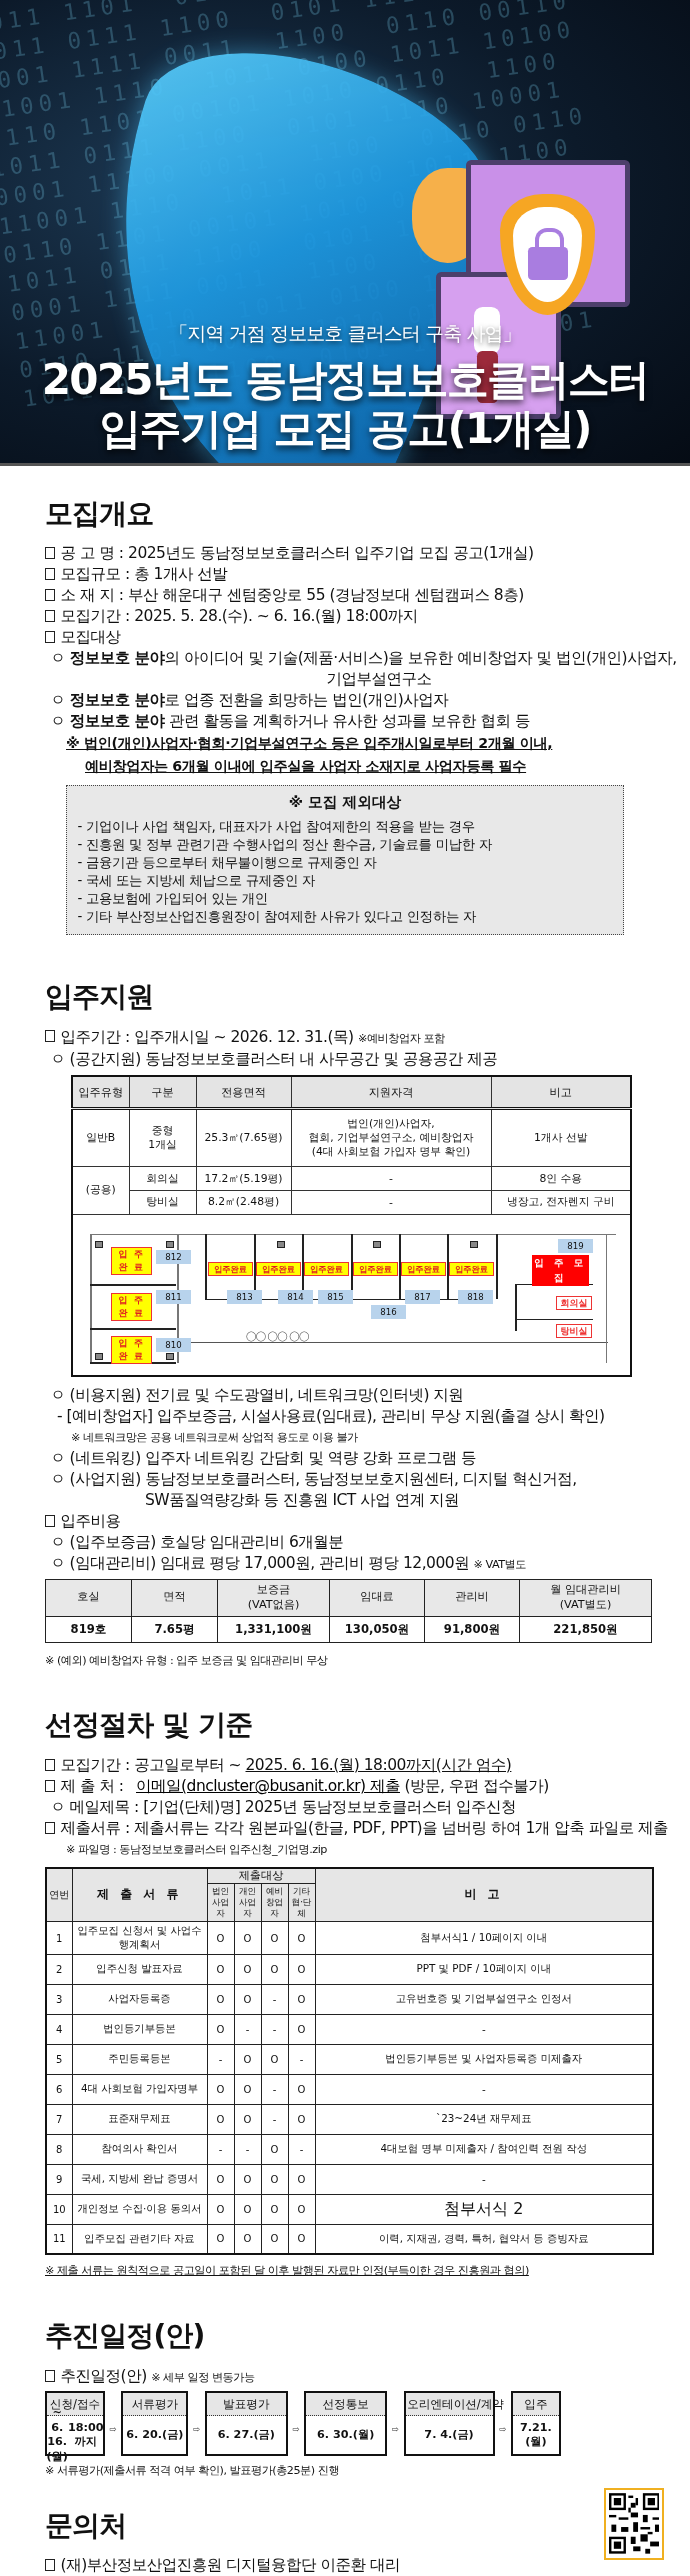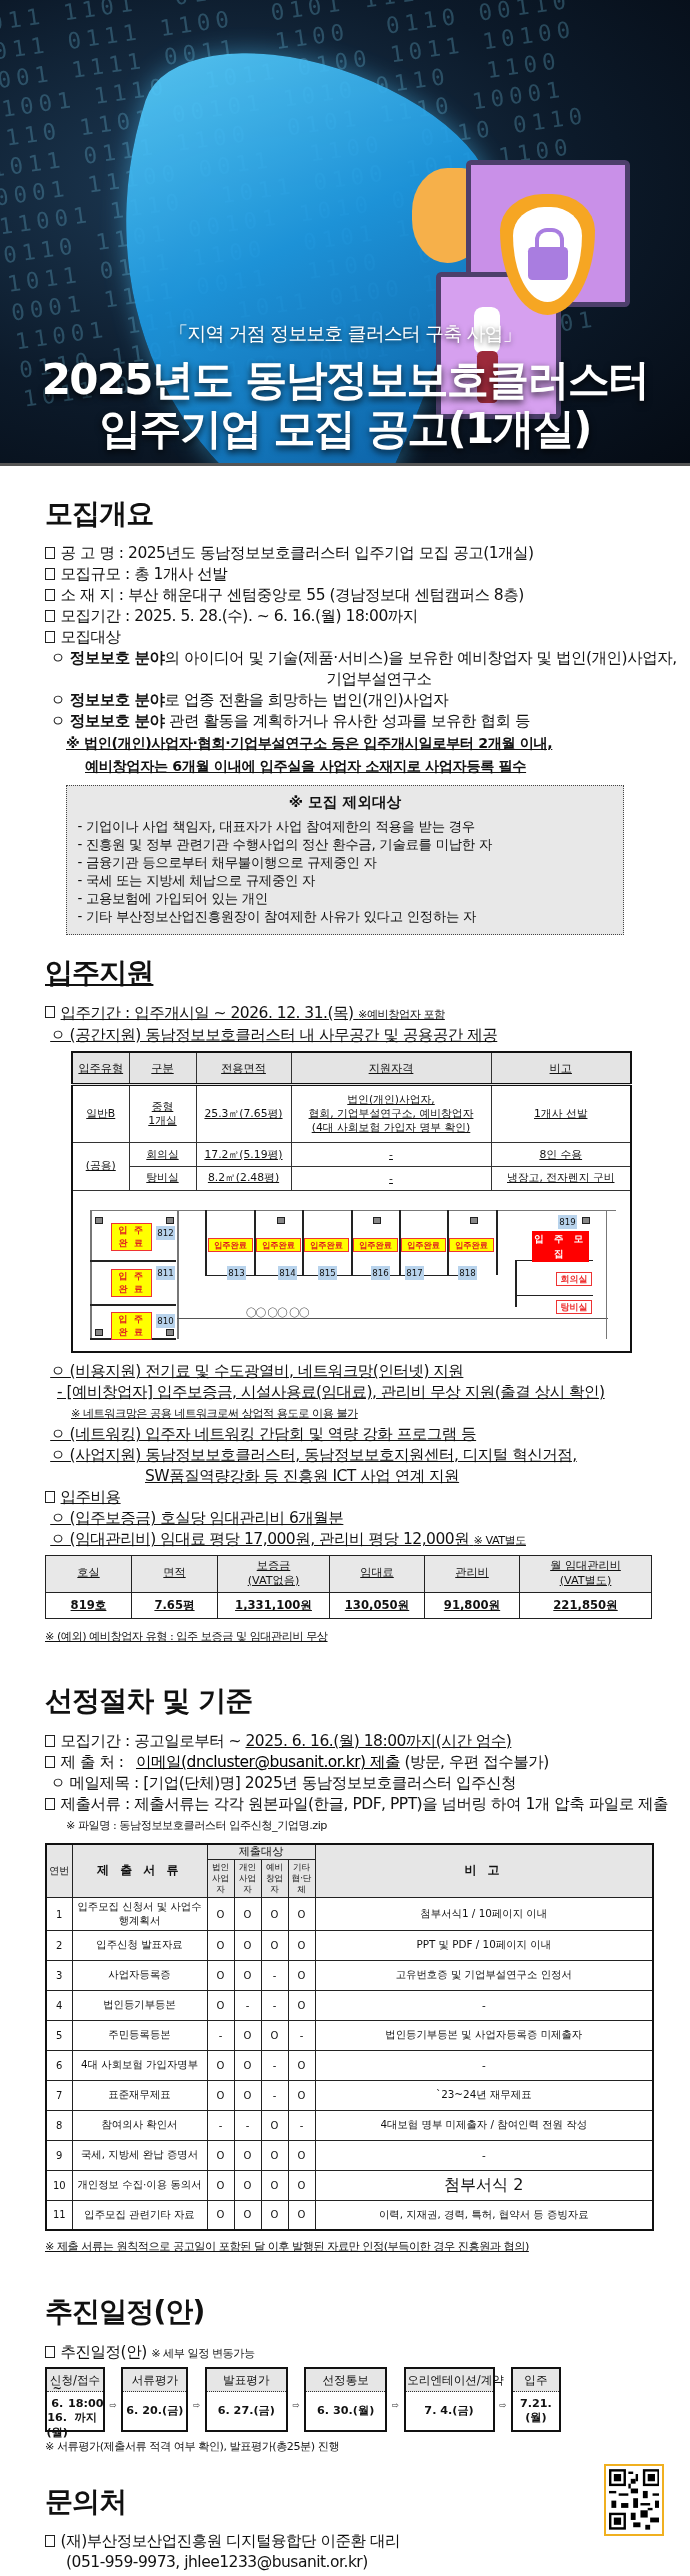--- a/index.html
+++ b/index.html
@@ -40,21 +40,21 @@
   .excl .i { font-size: 13.4px; line-height: 18px; letter-spacing: -0.3px; }
 
   table { border-collapse: collapse; }
   .tbl1 { margin: 5.2px 0 0 26px; width: 561px; border: 2.2px solid #111; font-size: 10.8px; text-align: center; }
   .tbl1 th { background: #e4e4e4; font-weight: normal; padding: 7.8px 3.5px; border: 0.9px solid #333; border-bottom: 3.5px double #111; font-size: 11.2px; }
   .tbl1 td { border: 0.9px solid #333; padding: 4.3px 3.5px; }
   .floor { height: 160px; position: relative; background: #fff; }
   .floor .wall { position: absolute; background: #222; }
   .floor .tag-y { position: absolute; background: #ffff00; border: 1.7px solid #e33; color: #e02020; font-weight: bold; font-size: 9px; text-align: center; line-height: 13px; letter-spacing: 1.7px; }
   .floor .tag-s { position: absolute; background: #ffff00; border: 1.7px solid #e33; color: #e02020; font-weight: bold; font-size: 8.2px; text-align: center; line-height: 12px; width: 35px; }
-  .floor .num { position: absolute; background: #b8d3ec; font-size: 8.6px; width: 19px; height: 14px; line-height: 14px; text-align: center; }
+  .floor .num { position: absolute; background: #b8d3ec; font-size: 8.6px; width: 35px; height: 14px; line-height: 14px; text-align: center; }
   .floor .red { position: absolute; background: #f00; color: #fff; font-weight: bold; font-size: 9.5px; letter-spacing: 3.5px; text-align: center; line-height: 15.5px; }
   .floor .lbl { position: absolute; border: 1.3px solid #e33; color: #e33; font-weight: bold; font-size: 9px; text-align: center; line-height: 12px; background: rgba(255,255,255,.8); }
   .floor .pillar { position: absolute; width: 7.8px; height: 7.8px; background: #888; border: 1.3px solid #222; }
 
   .tbl2 { margin: 3.5px 0 0 0; width: 607px; font-size: 11.2px; text-align: center; }
   .tbl2 th { background: #e8e8e8; font-weight: normal; border: 0.9px solid #222; padding: 3.5px; line-height: 14.7px; }
   .tbl2 td { border: 0.9px solid #222; padding: 5.2px 3.5px; font-weight: bold; font-size: 11.6px; }
 
   .tbl3 { margin: 7px 0 0 0; width: 609px; border: 2.2px solid #111; font-size: 10px; text-align: center; }
   .tbl3 th { background: #e6e6e6; font-weight: normal; border: 0.9px solid #222; padding: 1.7px; line-height: 11.2px; }
@@ -125,21 +125,21 @@
     <div class="t">※ 모집 제외대상</div>
     <div class="i">- 기업이나 사업 책임자, 대표자가 사업 참여제한의 적용을 받는 경우</div>
     <div class="i">- 진흥원 및 정부 관련기관 수행사업의 정산 환수금, 기술료를 미납한 자</div>
     <div class="i">- 금융기관 등으로부터 채무불이행으로 규제중인 자</div>
     <div class="i">- 국세 또는 지방세 체납으로 규제중인 자</div>
     <div class="i">- 고용보험에 가입되어 있는 개인</div>
     <div class="i">- 기타 부산정보산업진흥원장이 참여제한 사유가 있다고 인정하는 자</div>
   </div>
 </div>
 
-<div class="section" style="padding-top:19px;text-decoration:underline;">
+<div class="section" style="padding-top:43px;">
   <div class="h2">입주지원</div>
   <div class="line"><span class="box"></span><span>입주기간 : 입주개시일 ~ 2026. 12. 31.(목)</span> <span class="small">※예비창업자 포함</span></div>
   <div class="line ind1">ㅇ (공간지원) 동남정보보호클러스터 내 사무공간 및 공용공간 제공</div>
 
   <table class="tbl1">
     <tbody>
         <tr>
       <th style="width:57px;">입주유형</th>
       <th style="width:67px;">구분</th>
       <th style="width:95px;">전용면적</th>
@@ -215,21 +215,21 @@
 
           <div class="tag-s" style="left:135px;top:47px;width:45px;">입주완료</div>
           <div class="tag-s" style="left:183px;top:47px;width:45px;">입주완료</div>
           <div class="tag-s" style="left:231px;top:47px;width:45px;">입주완료</div>
           <div class="tag-s" style="left:280px;top:47px;width:45px;">입주완료</div>
           <div class="tag-s" style="left:328px;top:47px;width:45px;">입주완료</div>
           <div class="tag-s" style="left:376px;top:47px;width:45px;">입주완료</div>
           <div class="num" style="left:154px;top:75px;">813</div>
           <div class="num" style="left:205px;top:75px;">814</div>
           <div class="num" style="left:245px;top:75px;">815</div>
-          <div class="num" style="left:298px;top:75px;">816</div>
+          <div class="num" style="left:298px;top:90px;">816</div>
           <div class="num" style="left:332px;top:75px;">817</div>
           <div class="num" style="left:385px;top:75px;">818</div>
 
           <div class="num" style="left:485px;top:24px;">819</div>
           <div class="red" style="left:459px;top:40px;width:57px;">입 주 모 집</div>
           <div class="lbl" style="left:483px;top:81px;width:36px;">회의실</div>
           <div class="lbl" style="left:483px;top:109px;width:36px;">탕비실</div>
           <div style="position:absolute;left:173px;top:115px;font-size:9.5px;color:#555;letter-spacing:-0.9px;">◯◯ ◯◯ ◯◯</div>
         </div>
       </td>

